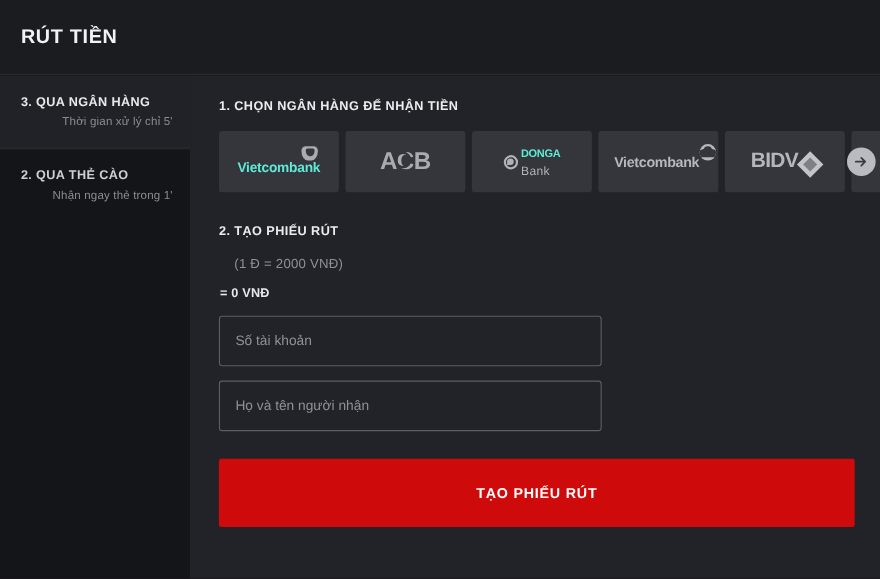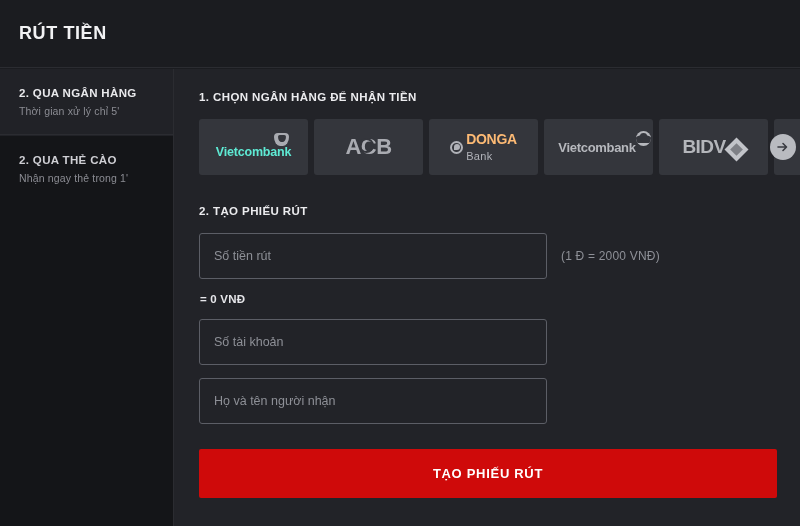--- a/index.html
+++ b/index.html
@@ -75,20 +75,21 @@
     font-weight: bold;
     letter-spacing: 0.35px;
     color: #e9e9ec;
     margin-bottom: 6px;
   }
   .side-item:not(.active) .side-title { color: #cfcfd4; }
   .side-sub {
     font-size: 10.5px;
     color: #8b8c93;
     letter-spacing: 0.15px;
+    text-align: right;
   }
 
   
   .content {
     flex: 1 1 auto;
     height: 457px;
     background: #222328;
     padding: 22px 24px 0 25px;
     position: relative;
   }
@@ -183,22 +184,22 @@
   .donga-mark::after {
     content: "";
     position: absolute;
     left: 1.5px; top: 1.5px;
     width: 6px; height: 6px;
     background: #b0b2b8;
     border-radius: 50% 50% 50% 0;
   }
   .donga-text { line-height: 1.0; }
   .donga-1 {
-    font-size: 14px; font-weight: bold;
-    letter-spacing: -0.3px; color: #fdba74;
+    font-size: 10px; font-weight: bold;
+    letter-spacing: -0.3px; color: #5eead4;
   }
   .donga-2 {
     font-family: Liberation Sans, sans-serif;
     font-size: 11px; color: #b0b2b8;
     letter-spacing: 0.3px;
   }
   .logo-vtb {
     position: relative;
     font-size: 13px;
     font-weight: bold;
@@ -299,21 +300,21 @@
     font-weight: bold;
     color: #e6e6ea;
     margin: 14px 0 14px 1px;
     letter-spacing: 0.2px;
   }
   .gap-12 { height: 13px; }
 
   .submit-btn {
     margin-top: 25px;
     width: 578px;
-    height: 49px;
+    height: 62px;
     background: #cf0a0a;
     border: none;
     border-radius: 2px;
     color: #ffffff;
     font-family: "Liberation Sans", sans-serif;
     font-size: 13px;
     font-weight: bold;
     letter-spacing: 0.7px;
     cursor: pointer;
   }
@@ -325,21 +326,21 @@
 
   <div class="header">
     <div class="page-title">RÚT TIỀN</div>
   </div>
 
   <div class="body-wrap">
 
     <div class="sidebar">
 
       <div class="side-item active">
-        <div class="side-title">2. QUA NGÂN HÀNG</div>
+        <div class="side-title">3. QUA NGÂN HÀNG</div>
         <div class="side-sub">Thời gian xử lý chỉ 5'</div>
       </div>
 
       <div class="side-item">
         <div class="side-title">2. QUA THẺ CÀO</div>
         <div class="side-sub">Nhận ngay thẻ trong 1'</div>
       </div>
 
     </div>
 
@@ -395,21 +396,20 @@
         <div class="arrow-btn">
           <svg width="14" height="14" viewBox="0 0 14 14" aria-hidden="true">
             <path d="M2 7 h8 M7 3.5 L10.5 7 L7 10.5" fill="none" stroke="#3a3c42" stroke-width="1.6" stroke-linecap="round" stroke-linejoin="round"></path>
           </svg>
         </div>
       </div>
 
       <div class="section-label">2. TẠO PHIẾU RÚT</div>
 
       <div class="field-row">
-        <input class="text-input" type="text" placeholder="Số tiền rút" style="">
         <span class="hint">(1 Đ = 2000 VNĐ)</span>
       </div>
 
       <div class="eq-line">= 0 VNĐ</div>
 
       <div class="field-row">
         <input class="text-input" type="text" placeholder="Số tài khoản" style="">
       </div>
 
       <div class="gap-12"></div>

